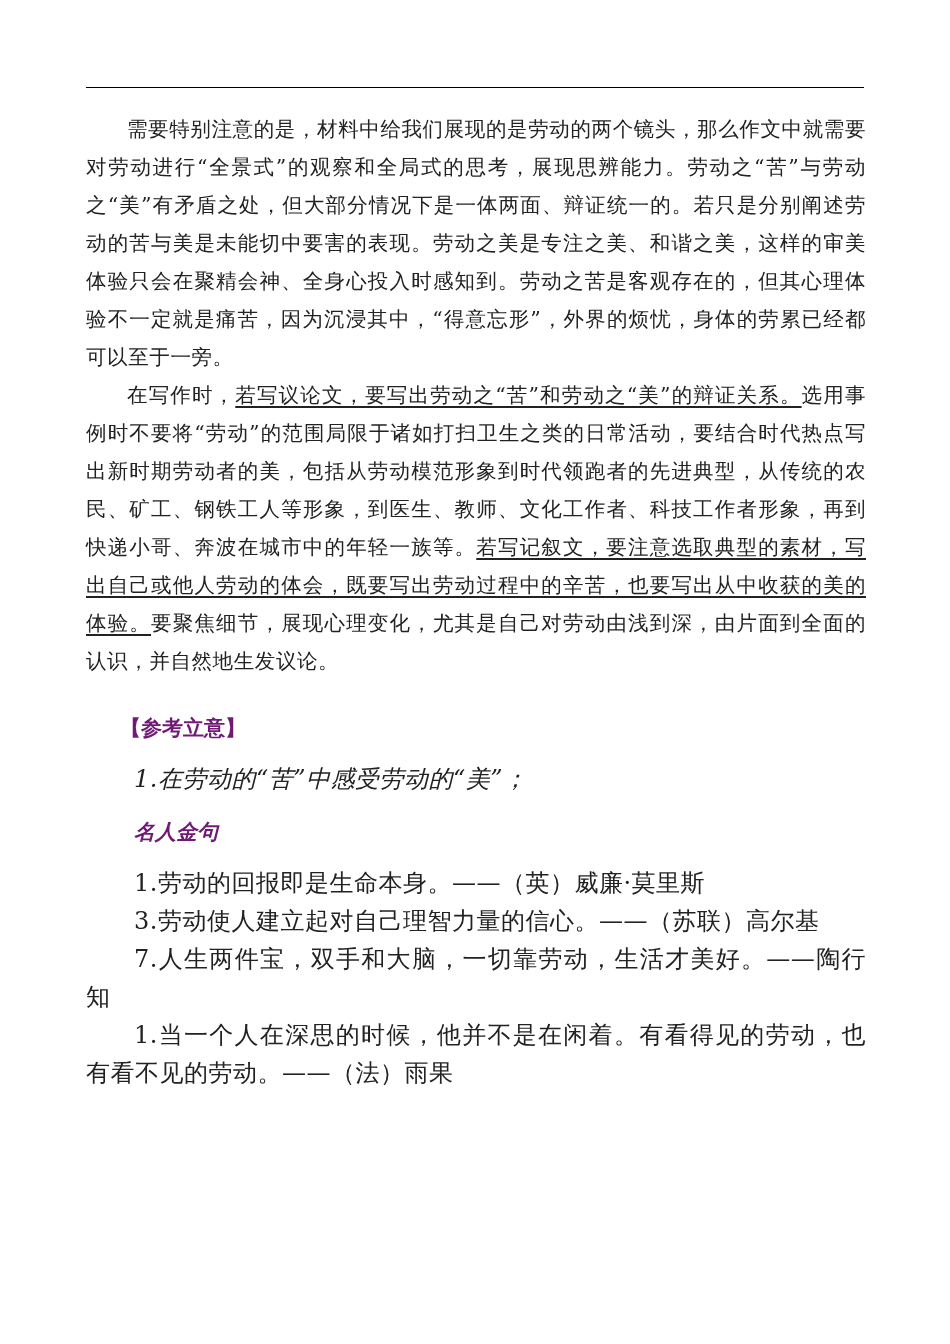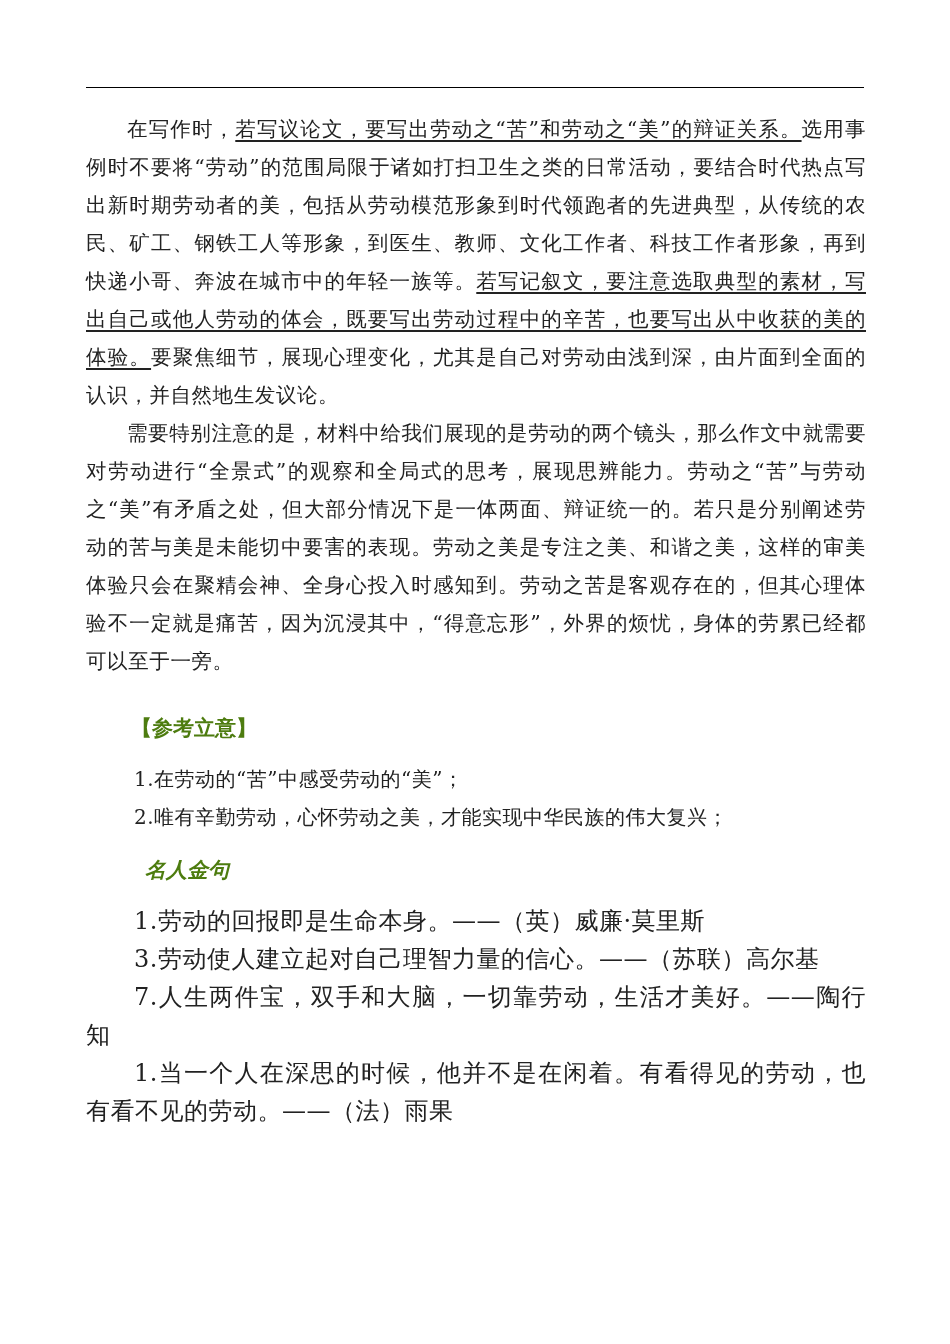--- a/index.html
+++ b/index.html
@@ -4,42 +4,41 @@
 <style>
   html, body { margin: 0; padding: 0; background: #ffffff; }
   body { width: 950px; height: 1344px; position: relative; overflow: hidden;
          font-family: "DejaVu Serif", "Liberation Serif", serif; color: #222; }
   .rule { position: absolute; left: 86px; top: 87px; width: 778px; height: 0;
           border-top: 1.5px solid #000; }
   .page { position: absolute; left: 86px; top: 110px; width: 780px; }
   .para { font-size: 20.5px; line-height: 38px; margin: 0; text-align: justify;
           text-indent: 2em; letter-spacing: 0.6px; }
   .u { text-decoration: underline; text-underline-offset: 4px; }
-  .heading { color: #4d7c0f; font-family: "DejaVu Sans", "Liberation Sans", sans-serif;
-             font-weight: bold; font-size: 21px; margin: 11px; }
+  .heading { color: #701a75; font-family: "DejaVu Sans", "Liberation Sans", sans-serif;
+             font-weight: bold; font-size: 21px; margin: 0; }
   .h1 { margin-top: 34px; padding-left: 34px; }
   .h2 { margin-top: 20px; padding-left: 48px; font-style: italic; }
   .list { margin-top: 18px; }
-  .li { font-size: 20px; line-height: 38px; padding-left: 48px; letter-spacing: 0.5px; }
+  .li { font-size: 24px; line-height: 38px; padding-left: 48px; letter-spacing: 0.5px; font-style: italic; }
   .quote { font-size: 24px; line-height: 38px; text-indent: 48px; letter-spacing: 0.5px; text-align: justify; }
 </style>
 </head>
 <body>
 
 <div class="rule"></div>
 
 <div class="page">
+  <p class="para"><span>需要特别注意的是，材料中给我们展现的是劳动的两个镜头，那么作文中就需要对劳动进行“全景式”的观察和全局式的思考，展现思辨能力。劳动之“苦”与劳动之“美”有矛盾之处，但大部分情况下是一体两面、辩证统一的。若只是分别阐述劳动的苦与美是未能切中要害的表现。劳动之美是专注之美、和谐之美，这样的审美体验只会在聚精会神、全身心投入时感知到。劳动之苦是客观存在的，但其心理体验不一定就是痛苦，因为沉浸其中，“得意忘形”，外界的烦忧，身体的劳累已经都可以至于一旁。</span></p>
+
   <p class="para"><span>在写作时，</span><span class="u">若写议论文，要写出劳动之“苦”和劳动之“美”的辩证关系。</span><span>选用事例时不要将“劳动”的范围局限于诸如打扫卫生之类的日常活动，要结合时代热点写出新时期劳动者的美，包括从劳动模范形象到时代领跑者的先进典型，从传统的农民、矿工、钢铁工人等形象，到医生、教师、文化工作者、科技工作者形象，再到快递小哥、奔波在城市中的年轻一族等。</span><span class="u">若写记叙文，要注意选取典型的素材，写出自己或他人劳动的体会，既要写出劳动过程中的辛苦，也要写出从中收获的美的体验。</span><span>要聚焦细节，展现心理变化，尤其是自己对劳动由浅到深，由片面到全面的认识，并自然地生发议论。</span></p>
-
-  <p class="para"><span>需要特别注意的是，材料中给我们展现的是劳动的两个镜头，那么作文中就需要对劳动进行“全景式”的观察和全局式的思考，展现思辨能力。劳动之“苦”与劳动之“美”有矛盾之处，但大部分情况下是一体两面、辩证统一的。若只是分别阐述劳动的苦与美是未能切中要害的表现。劳动之美是专注之美、和谐之美，这样的审美体验只会在聚精会神、全身心投入时感知到。劳动之苦是客观存在的，但其心理体验不一定就是痛苦，因为沉浸其中，“得意忘形”，外界的烦忧，身体的劳累已经都可以至于一旁。</span></p>
 
   <h2 class="heading h1">【参考立意】</h2>
   <div class="list">
     <div class="li">1.在劳动的“苦”中感受劳动的“美”；</div>
-    <div class="li">2.唯有辛勤劳动，心怀劳动之美，才能实现中华民族的伟大复兴；</div>
   </div>
 
   <h2 class="heading h2">名人金句</h2>
   <div class="list">
     <div class="quote">1.劳动的回报即是生命本身。——（英）威廉·莫里斯</div>
     <div class="quote">3.劳动使人建立起对自己理智力量的信心。——（苏联）高尔基</div>
     <div class="quote">7.人生两件宝，双手和大脑，一切靠劳动，生活才美好。——陶行知</div>
     <div class="quote">1.当一个人在深思的时候，他并不是在闲着。有看得见的劳动，也有看不见的劳动。——（法）雨果</div>
   </div>
 </div>

